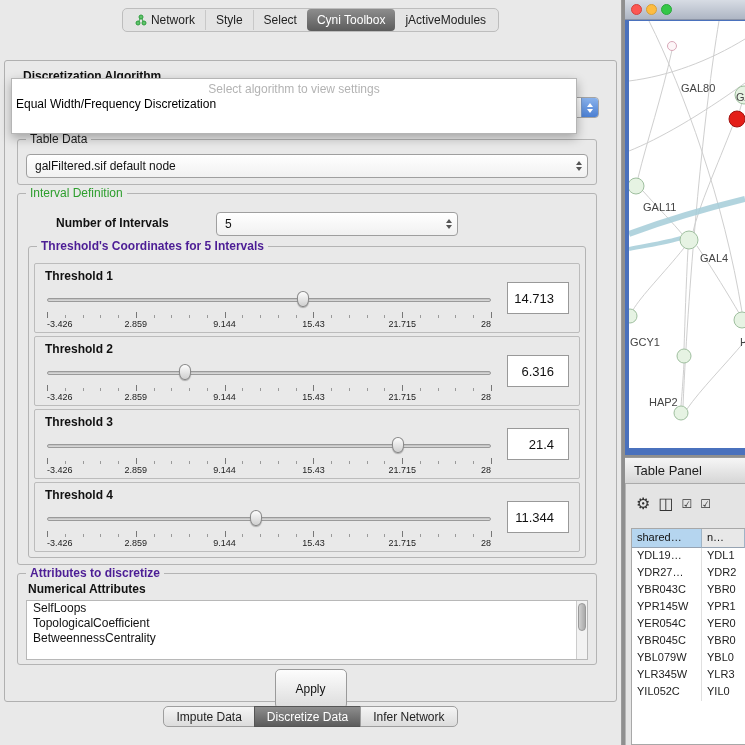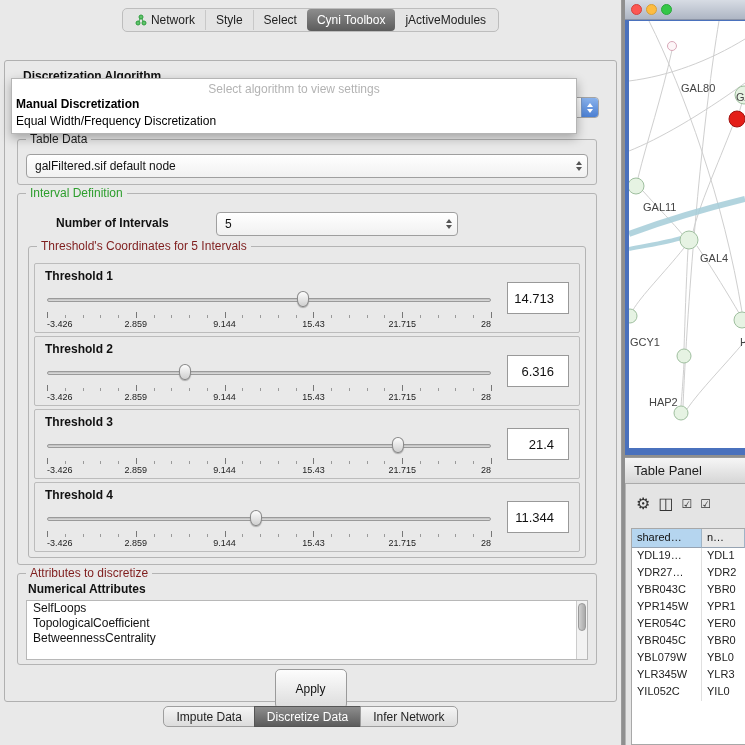--- a/index.html
+++ b/index.html
@@ -66,21 +66,21 @@
   .popup-hint { text-align:center; color:#b3b3b3; font-size:12px; padding-top:3px; }
   .popup-opt { font-size:12px; color:#000; padding:1px 4px; line-height:15px; }
   .popup-opt.bold { font-weight:bold; }
 
   .group { position:absolute; border:1px solid #b4b4b4; border-radius:3px; }
   .group-title {
     position:absolute; top:-8px; left:8px; background:#e9e9e9; padding:0 4px;
     font-size:12px; color:#1c1c1c; white-space:nowrap;
   }
   .group-title.green { color:#2d9e2d; }
-  .group-title.blue { color:#7f1d1d; }
+  .group-title.blue { color:#4c1d95;font-weight:bold; }
 
   .table-data-group { left:12px; top:78px; width:580px; height:46px; }
   .interval-group   { left:12px; top:132px; width:580px; height:372px; }
   .thresholds-group { left:10px; top:52px; right:10px; height:312px; border:1px solid #b4b4b4; border-radius:3px; position:absolute; }
   .attrs-group      { left:12px; top:512px; width:580px; height:92px; }
 
   .combo {
     position:absolute; height:24px; background:linear-gradient(#ffffff,#f1f1f1);
     border:1px solid #9f9f9f; border-radius:4px; display:flex; align-items:center;
     padding:0 22px 0 8px; font-size:12px; color:#111;
@@ -243,21 +243,20 @@
 
     <div class="combo-remnant">
       <span class="cap">
         <i class="arrow-up"></i>
           <i class="arrow-dn"></i>
       </span>
     </div>
 
     <div class="popup">
       <div class="popup-hint">Select algorithm to view settings</div>
-      <div class="popup-opt bold">Manual Discretization</div>
       <div class="popup-opt">Equal Width/Frequency Discretization</div>
     </div>
 
     <div class="group table-data-group">
       <div class="group-title">Table Data</div>
       <div class="combo td-combo">
         <span>galFiltered.sif default node</span>
         <span class="stepper">
           <i class="arrow-up"></i>
             <i class="arrow-dn"></i>

